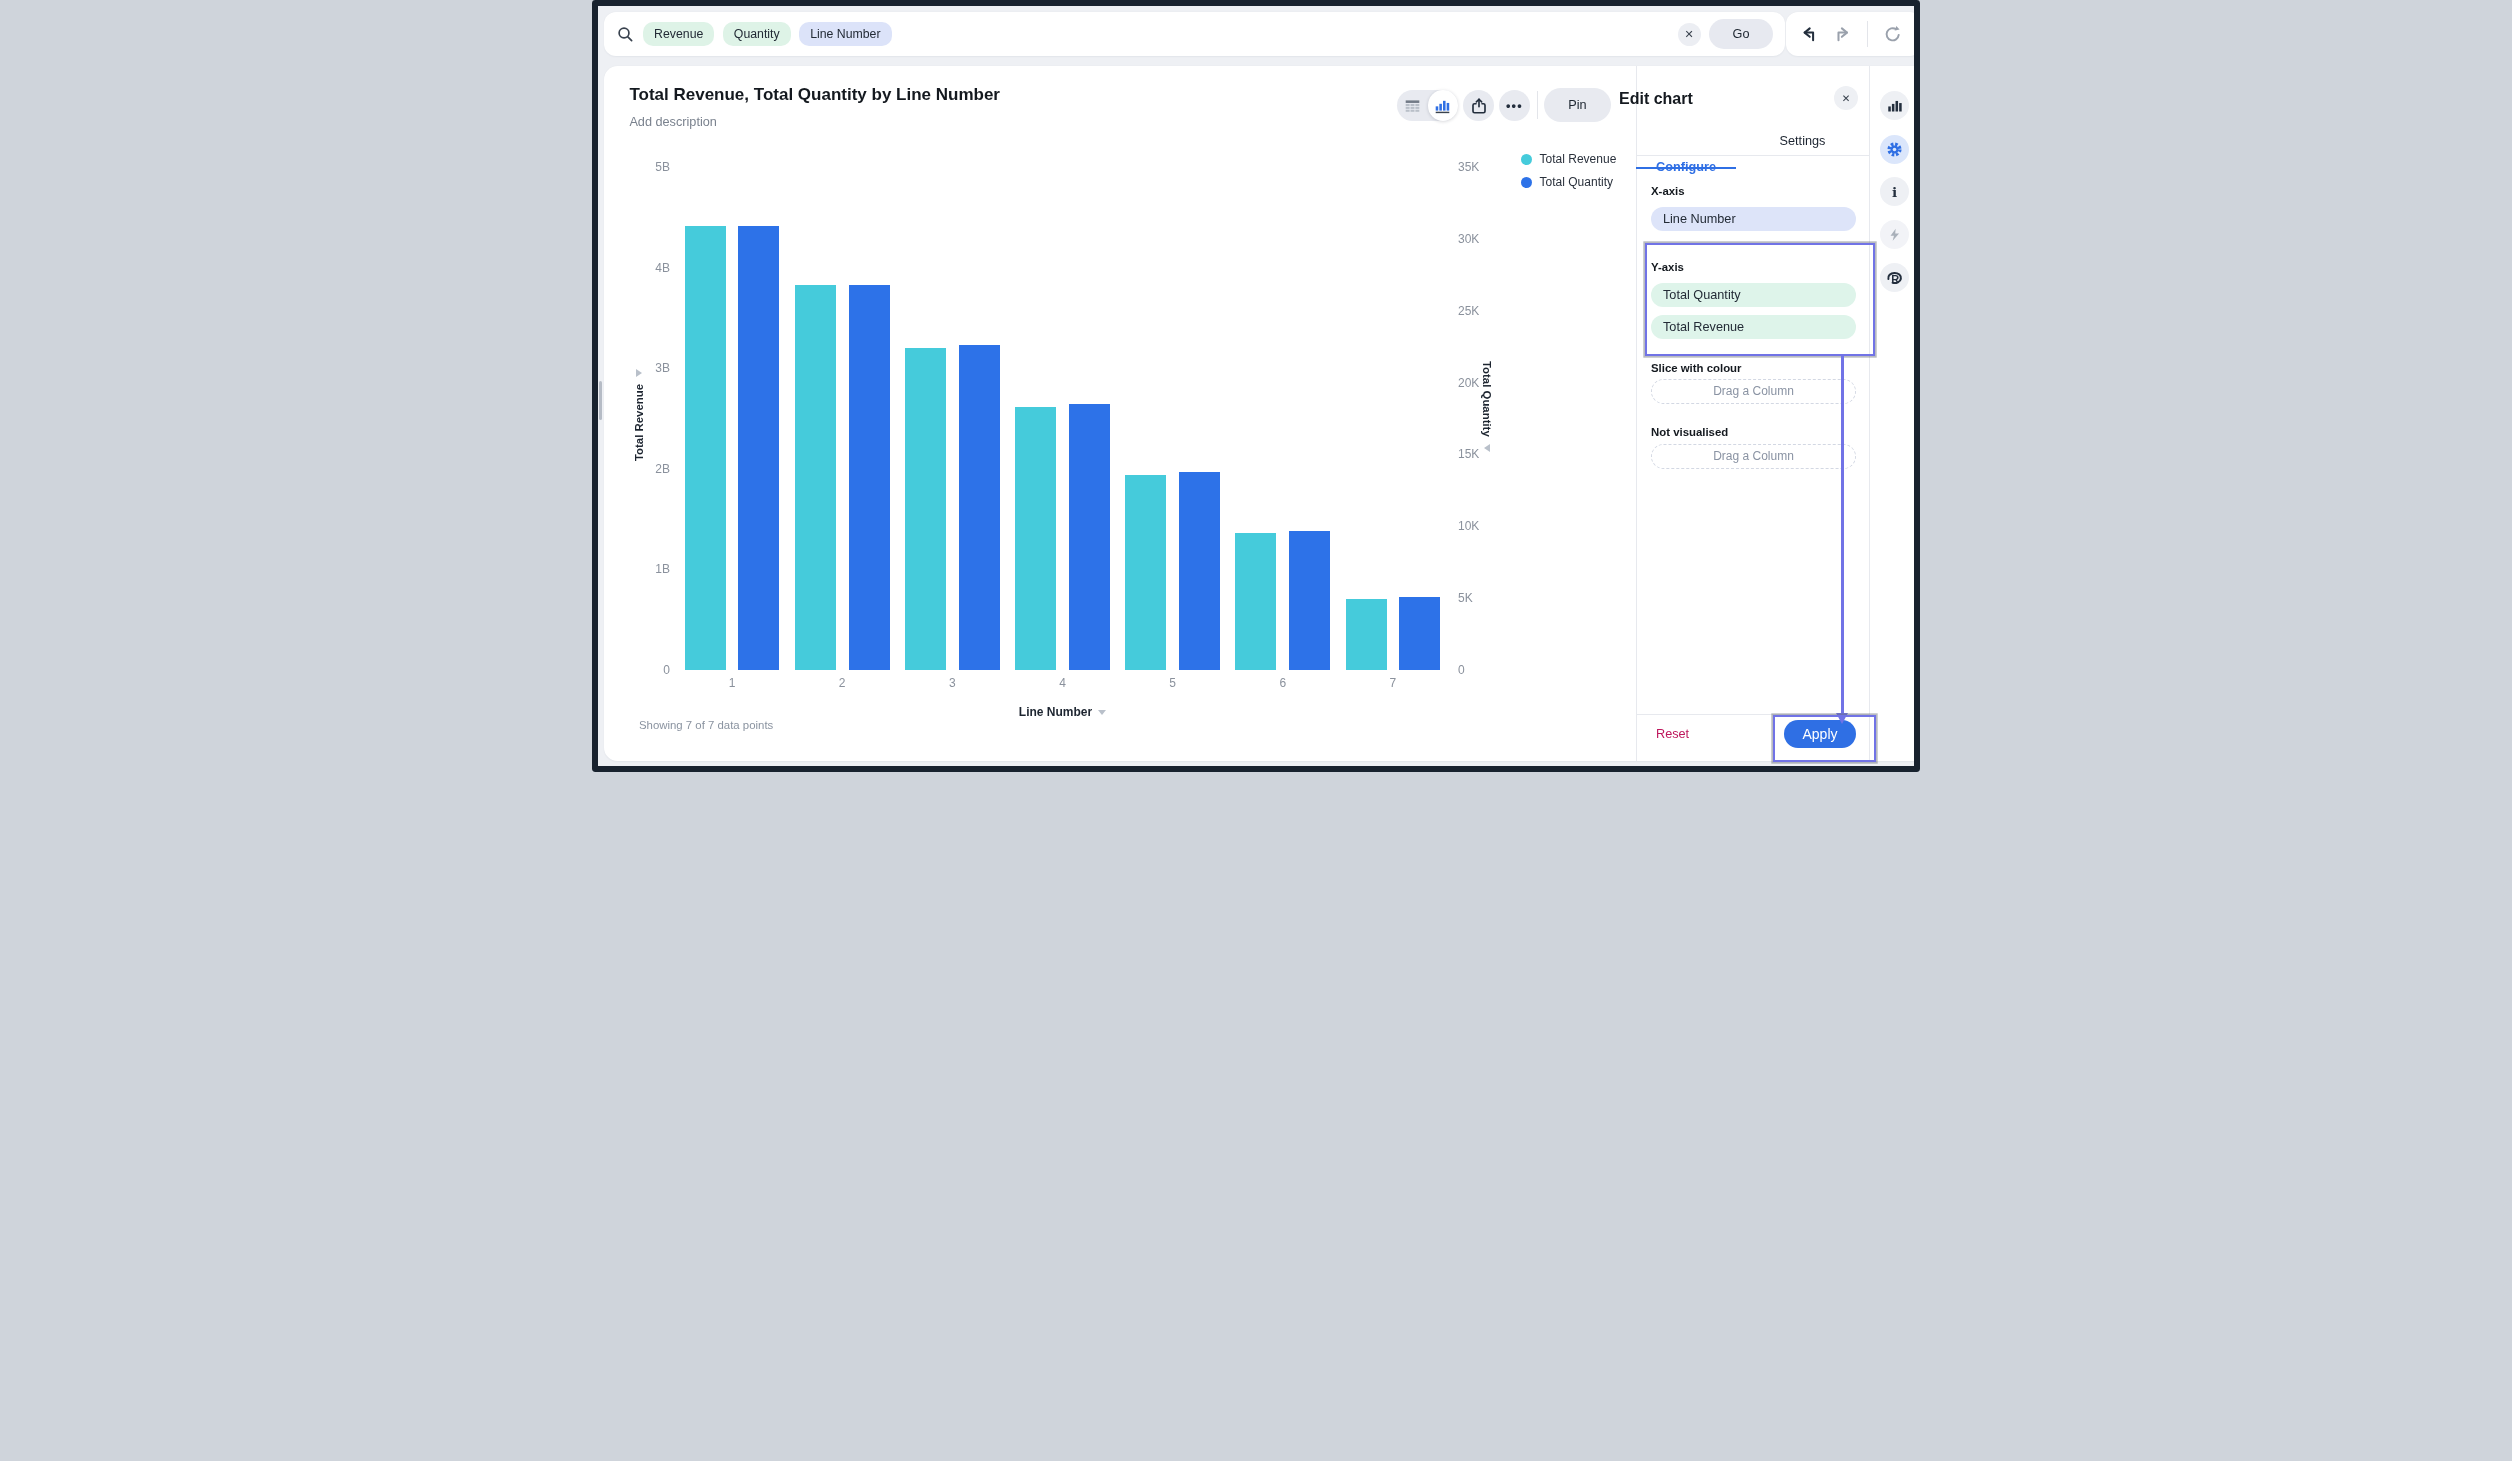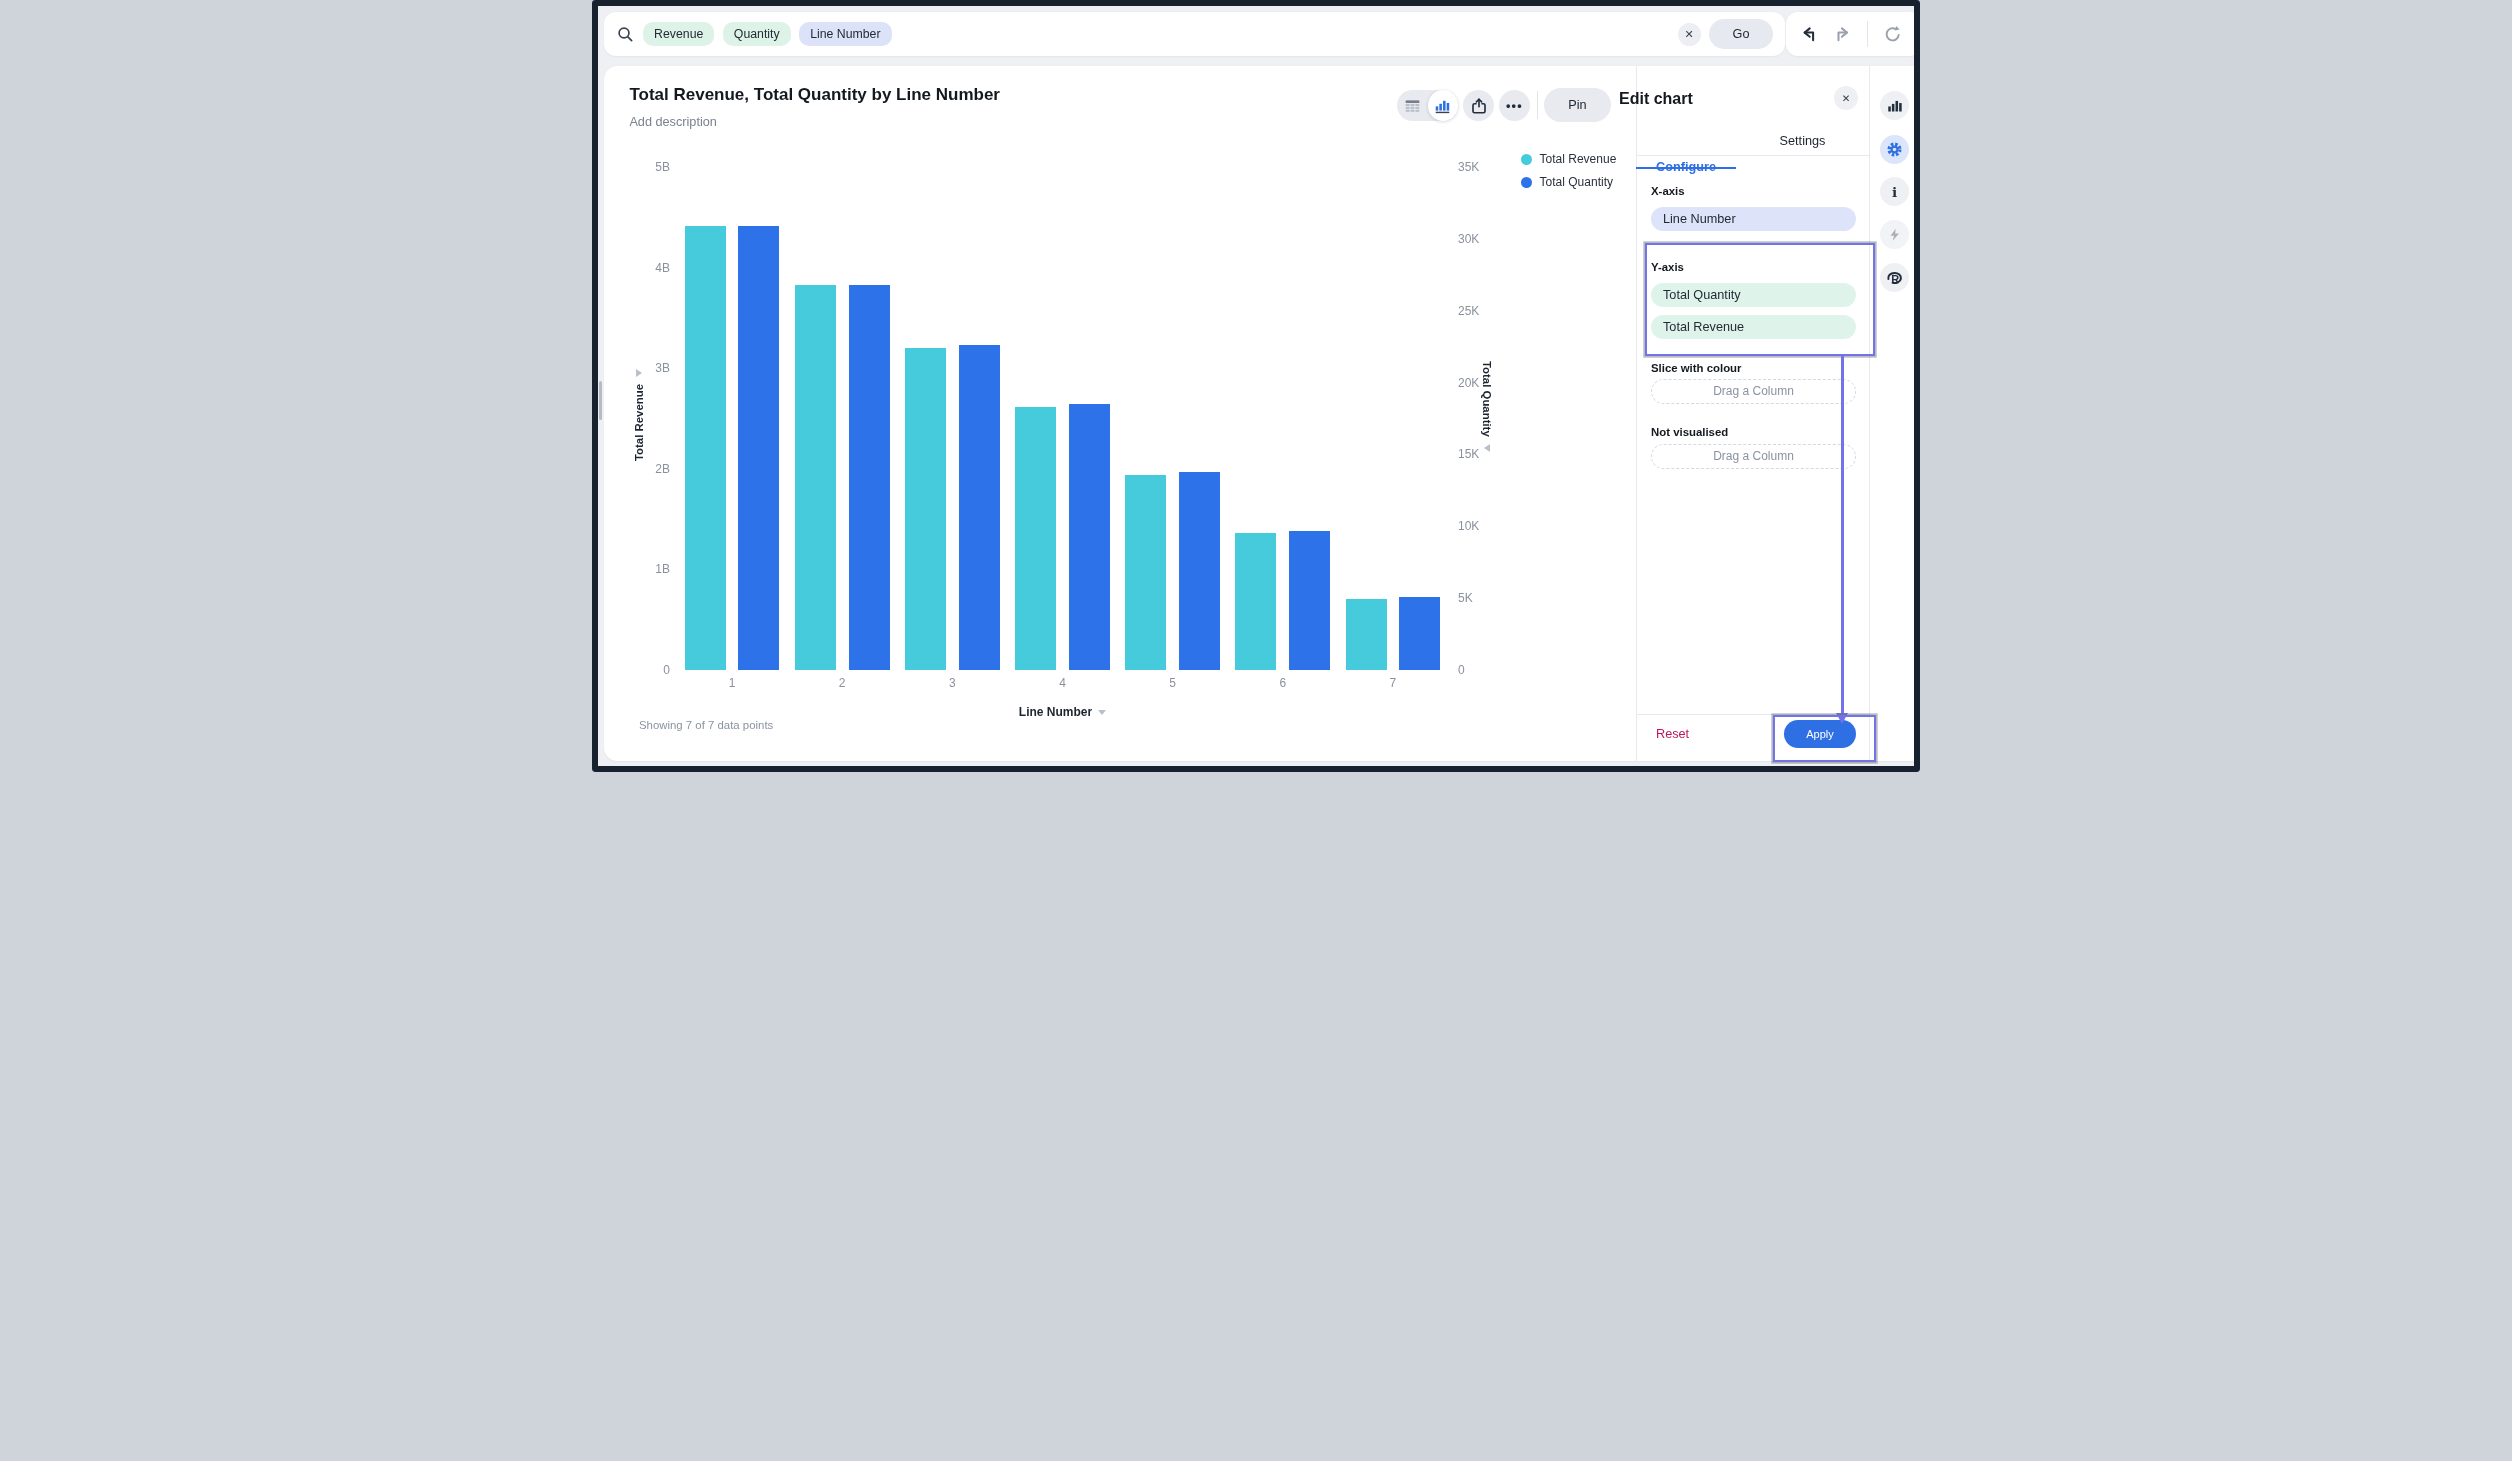--- a/index.html
+++ b/index.html
@@ -71,21 +71,21 @@
   .tab{display:flex;align-items:center;justify-content:center;font-size:12.7px;cursor:pointer;}
   .tab.configure{width:100px;color:#2f6fe4;font-weight:600;border-bottom:2.5px solid #2f6fe4;margin-top:40px;}
   .tab.settings{flex:1;color:#1c2430;}
   .sec-label{position:absolute;font-size:11.4px;font-weight:700;color:#14191f;}
   .field-pill{position:absolute;left:1047px;width:205px;height:24px;border-radius:12px;font-size:12.7px;color:#232b36;line-height:24px;padding-left:12px;cursor:grab;}
   .field-pill.lavender{background:#dde4f9;}
   .field-pill.mint{background:#def4ea;}
   .drop-zone{position:absolute;left:1047px;width:205px;height:24.6px;border:1.3px dashed #d3d8e3;border-radius:12.7px;display:flex;align-items:center;justify-content:center;font-size:12px;color:#8a93a3;}
   .panel-footer-div{position:absolute;left:1032px;top:648px;width:233px;height:0.8px;background:#e7e9ee;}
   .reset-btn{position:absolute;left:1052px;top:661px;font-size:12.7px;color:#be185d;cursor:pointer;}
-  .apply-btn{position:absolute;left:1180px;top:654px;width:72px;height:28px;border-radius:14.4px;background:#2f6fe4;color:#fff;font-size:11px;display:flex;align-items:center;justify-content:center;cursor:pointer;}
+  .apply-btn{position:absolute;left:1180px;top:654px;width:72px;height:28px;border-radius:14.4px;background:#2f6fe4;color:#fff;font-size:14px;display:flex;align-items:center;justify-content:center;cursor:pointer;}
 
   
   .rail-btn{position:absolute;left:1276px;width:29px;height:29px;border-radius:50%;background:#eef0f4;display:flex;align-items:center;justify-content:center;cursor:pointer;}
   .rail-btn.active{background:#dbe6fb;}
   .rail-btn.faint{background:#f2f3f7;}
   .info-glyph{font-family:"DejaVu Serif","Liberation Serif",serif;font-weight:700;font-size:13.6px;color:#232e3d;}
 
   
   .anno-box{position:absolute;border:2.5px solid #7173e6;box-shadow:0 0 0 1.7px rgba(100,104,116,.45);pointer-events:none;}
   .anno-line{position:absolute;width:2.5px;background:#7173e6;pointer-events:none;}

